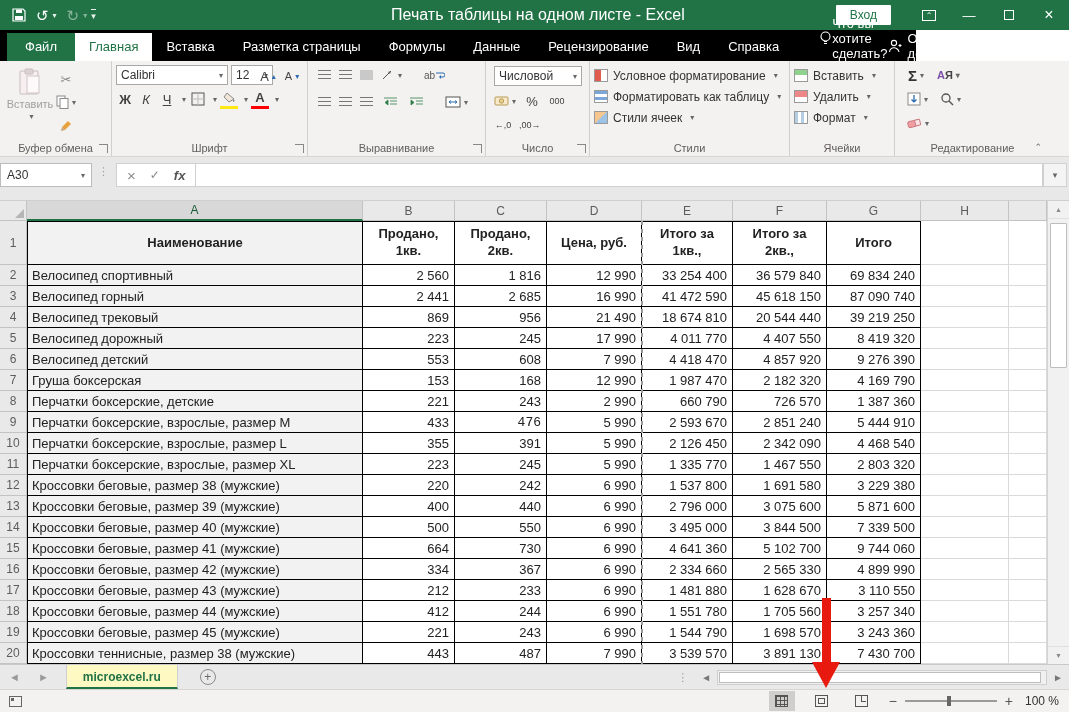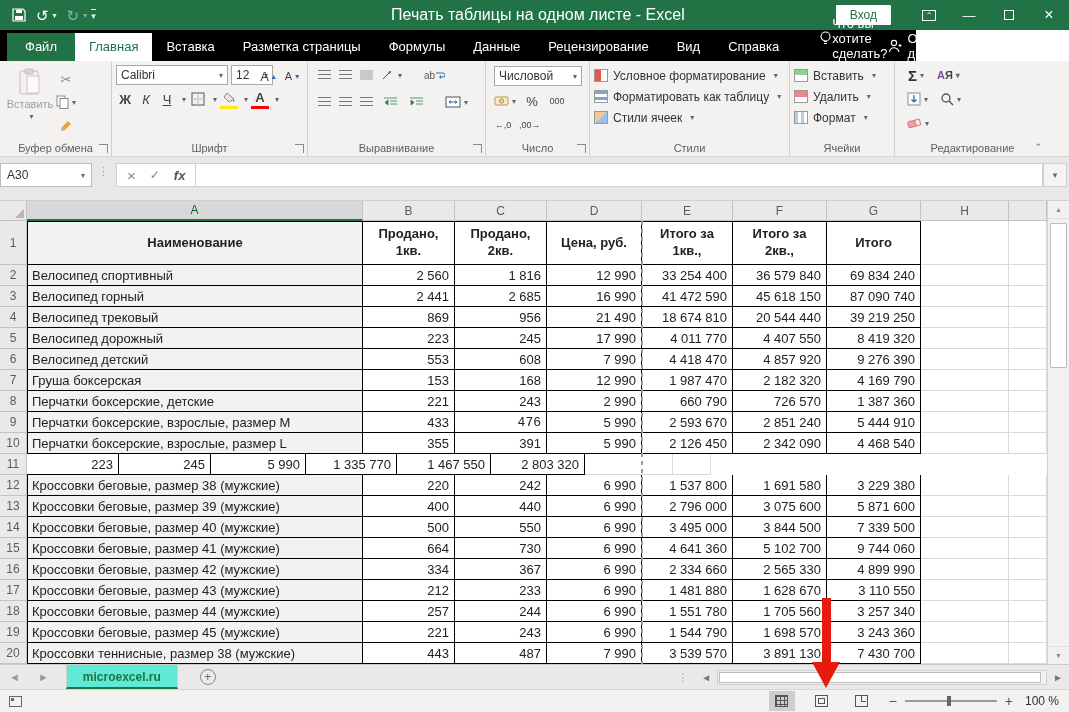--- a/index.html
+++ b/index.html
@@ -78,21 +78,21 @@
   .c.out{border-right:1px solid #dadada;border-bottom:1px solid #dadada;cursor:cell;}
   #pagebreak{position:absolute;left:641px;top:20px;width:2px;height:443px;background:repeating-linear-gradient(180deg,#9b9b9b 0 4px,transparent 4px 8px);pointer-events:none;}
   #vscroll{position:absolute;right:0;top:0;width:22px;height:463px;background:#f1f1f1;border-left:1px solid #d4d4d4;}
   .varrow{height:18px;display:flex;align-items:center;justify-content:center;color:#8a8a8a;font-size:8px;border-bottom:1px solid #e0e0e0;cursor:pointer;}
   #vthumb{position:absolute;left:2px;top:22px;width:17px;height:145px;background:#fff;border:1px solid #bdbdbd;border-radius:1px;cursor:grab;}
   .varrow.down{position:absolute;bottom:0;left:0;right:0;border-top:1px solid #e0e0e0;border-bottom:none;}
 
   
   #sheetbar{top:664px;left:0;width:1069px;height:25px;background:#e9e9e9;border-top:1px solid #c9c9c9;display:flex;align-items:center;}
   .navarr{color:#9a9a9a;font-size:11px;padding:0 9px;cursor:pointer;}
-  #sheettab{background:#5eead4;color:#217346;font-weight:bold;font-size:12px;padding:4px 16px 2px;border-bottom:2px solid #217346;border-right:1px solid #cfcfcf;border-left:1px solid #cfcfcf;margin-left:8px;height:100%;display:flex;align-items:center;cursor:pointer;}
+  #sheettab{background:#fef9c3;color:#217346;font-weight:bold;font-size:12px;padding:4px 16px 2px;border-bottom:2px solid #217346;border-right:1px solid #cfcfcf;border-left:1px solid #cfcfcf;margin-left:8px;height:100%;display:flex;align-items:center;cursor:pointer;}
   #addsheet{width:16px;height:16px;border:1px solid #8a8a8a;border-radius:50%;color:#6a6a6a;display:flex;align-items:center;justify-content:center;font-size:12px;margin-left:22px;cursor:pointer;}
   #hscroll{margin-left:auto;display:flex;align-items:center;height:100%;}
   #hscroll .harr{color:#777;font-size:10px;padding:0 6px;cursor:pointer;}
   #htrack{width:330px;height:15px;background:#f1f1f1;border:1px solid #cfcfcf;position:relative;cursor:pointer;}
   #hthumb{position:absolute;left:1px;top:1px;bottom:1px;width:322px;background:#fff;border:1px solid #bdbdbd;cursor:grab;}
 
   
   #statusbar{top:689px;left:0;width:1069px;height:23px;background:#f3f2f1;border-top:1px solid #d8d6d4;display:flex;align-items:center;}
   #statusicon{width:13px;height:11px;border:1px solid #666;margin-left:9px;position:relative;cursor:pointer;}
   #statusicon::after{content:"";position:absolute;left:1px;top:1px;width:3px;height:3px;background:#666;}
@@ -554,20 +554,21 @@
         <div class="c num" style="width: 92px; flex: 0 0 92px;">391</div>
         <div class="c num" style="width: 95px; flex: 0 0 95px;">5 990</div>
         <div class="c num" style="width: 91px; flex: 0 0 91px;">2 126 450</div>
         <div class="c num" style="width: 94px; flex: 0 0 94px;">2 342 090</div>
         <div class="c num" style="width: 94px; flex: 0 0 94px;">4 468 540</div>
         <div class="c out" style="width: 88px; flex: 0 0 88px;"></div>
         <div class="c out" style="width: 38px; flex: 0 0 38px;"></div>
       </div>
       <div class="grow">
         <div class="rh" style="width: 27px; flex: 0 0 27px;">11</div>
+        <div class="c namec" style="width: 336px; flex: 0 0 336px;">Перчатки боксерские, взрослые, размер XL</div>
         <div class="c num" style="width: 92px; flex: 0 0 92px;">223</div>
         <div class="c num" style="width: 92px; flex: 0 0 92px;">245</div>
         <div class="c num" style="width: 95px; flex: 0 0 95px;">5 990</div>
         <div class="c num" style="width: 91px; flex: 0 0 91px;">1 335 770</div>
         <div class="c num" style="width: 94px; flex: 0 0 94px;">1 467 550</div>
         <div class="c num" style="width: 94px; flex: 0 0 94px;">2 803 320</div>
         <div class="c out" style="width: 88px; flex: 0 0 88px;"></div>
         <div class="c out" style="width: 38px; flex: 0 0 38px;"></div>
       </div>
       <div class="grow">
@@ -638,21 +639,21 @@
         <div class="c num" style="width: 95px; flex: 0 0 95px;">6 990</div>
         <div class="c num" style="width: 91px; flex: 0 0 91px;">1 481 880</div>
         <div class="c num" style="width: 94px; flex: 0 0 94px;">1 628 670</div>
         <div class="c num" style="width: 94px; flex: 0 0 94px;">3 110 550</div>
         <div class="c out" style="width: 88px; flex: 0 0 88px;"></div>
         <div class="c out" style="width: 38px; flex: 0 0 38px;"></div>
       </div>
       <div class="grow">
         <div class="rh" style="width: 27px; flex: 0 0 27px;">18</div>
         <div class="c namec" style="width: 336px; flex: 0 0 336px;">Кроссовки беговые, размер 44 (мужские)</div>
-        <div class="c num" style="width: 92px; flex: 0 0 92px;">257</div>
+        <div class="c num" style="width: 92px; flex: 0 0 92px;">412</div>
         <div class="c num" style="width: 92px; flex: 0 0 92px;">244</div>
         <div class="c num" style="width: 95px; flex: 0 0 95px;">6 990</div>
         <div class="c num" style="width: 91px; flex: 0 0 91px;">1 551 780</div>
         <div class="c num" style="width: 94px; flex: 0 0 94px;">1 705 560</div>
         <div class="c num" style="width: 94px; flex: 0 0 94px;">3 257 340</div>
         <div class="c out" style="width: 88px; flex: 0 0 88px;"></div>
         <div class="c out" style="width: 38px; flex: 0 0 38px;"></div>
       </div>
       <div class="grow">
         <div class="rh" style="width: 27px; flex: 0 0 27px;">19</div>

